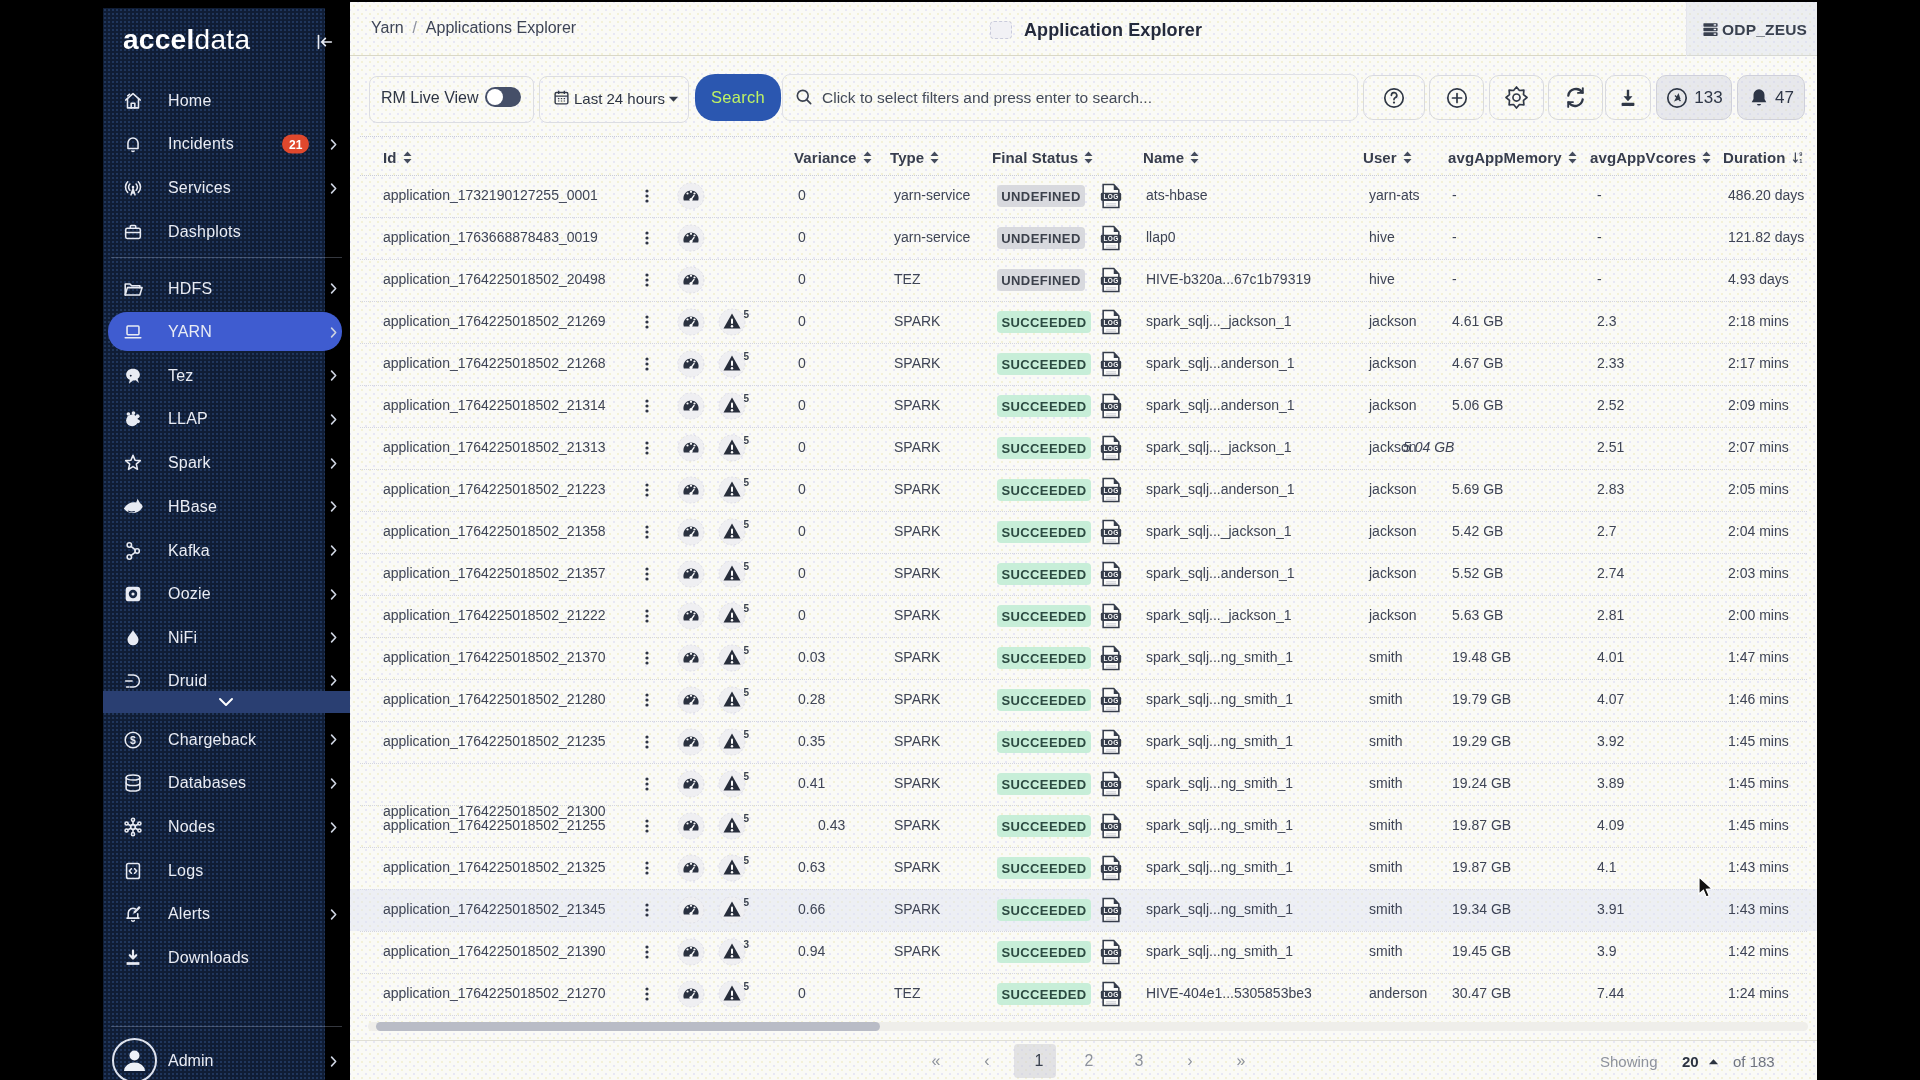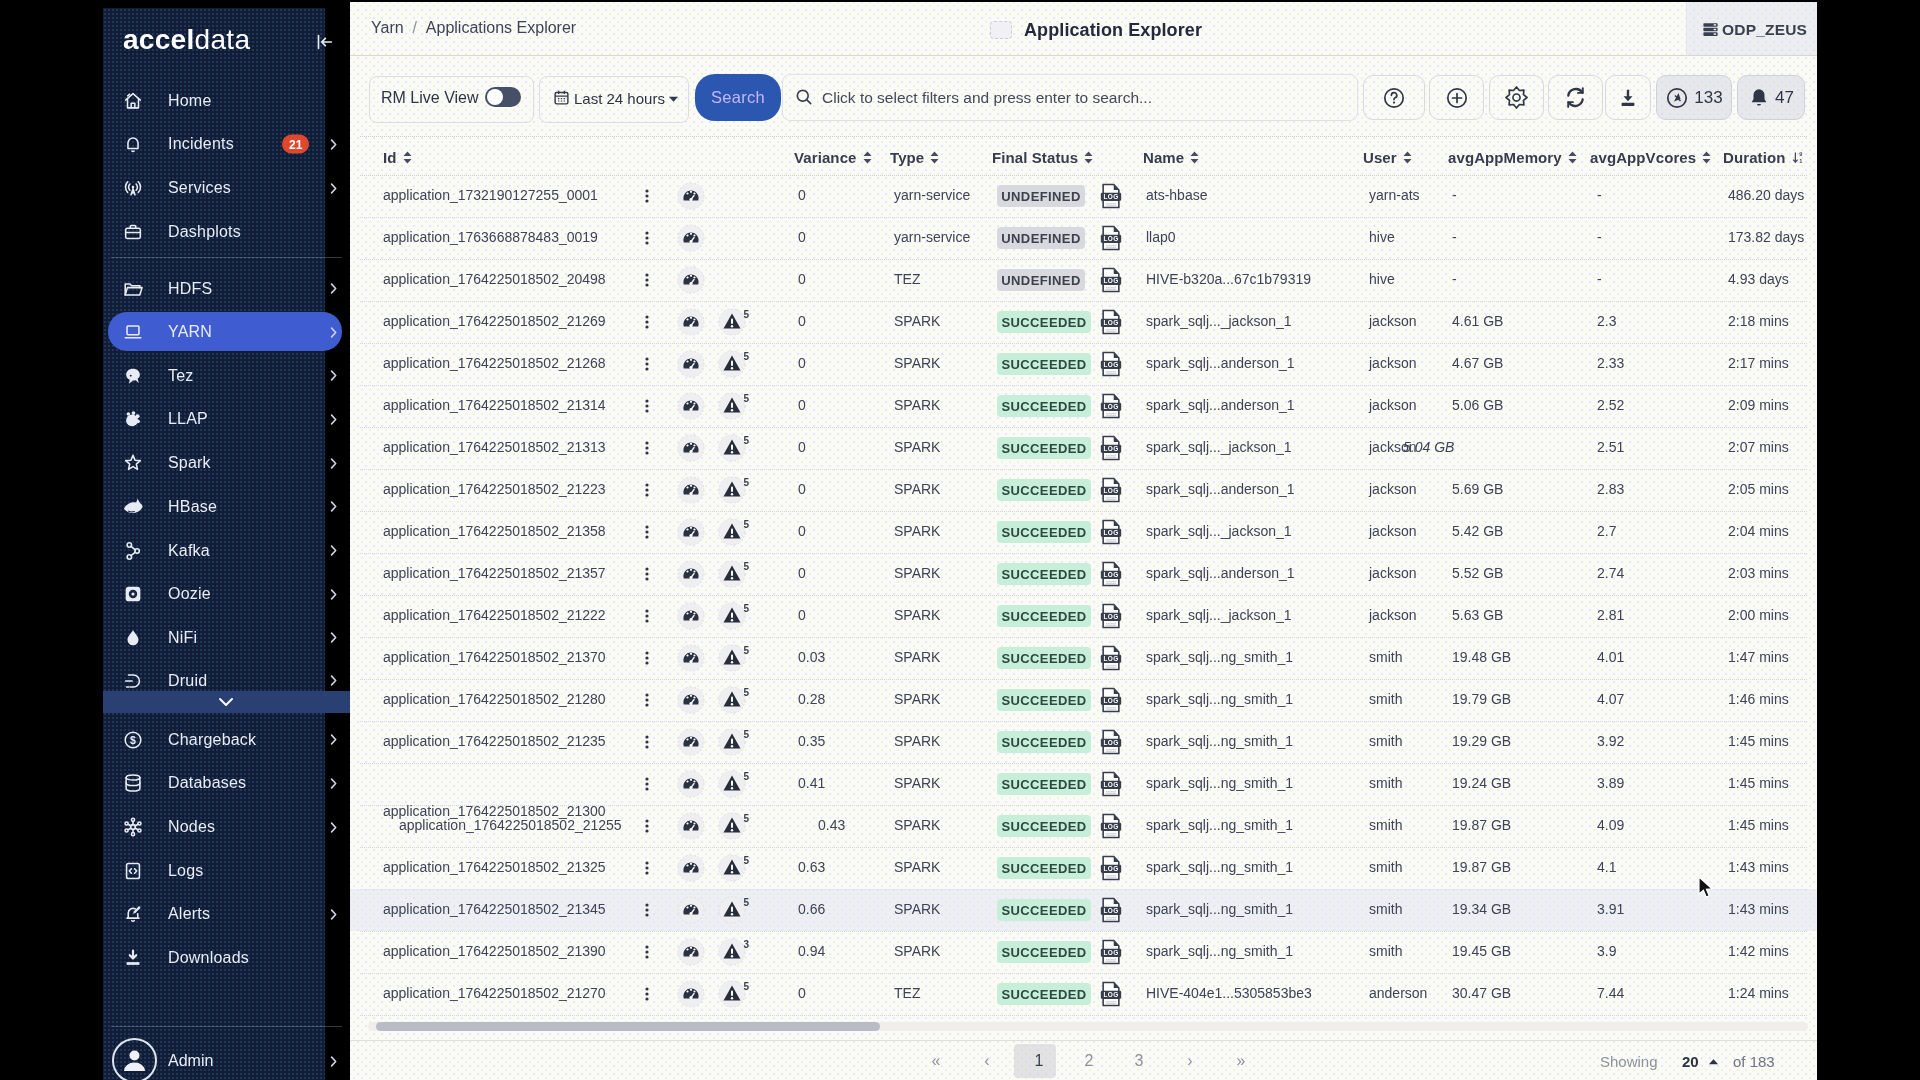--- a/index.html
+++ b/index.html
@@ -271,21 +271,21 @@
 <div class="fbox" style="left:189px;width:150px"></div>
 <svg class="abs" style="left:203px;top:87px" width="17" height="17" viewBox="0 0 24 24" fill="none" stroke="#333a49" stroke-width="2">
         <rect x="3" y="5" width="18" height="16" rx="2"></rect>
         <path d="M3 10 h18 M8 2.5 V7 M16 2.5 V7"></path>
         <path d="M7 13.5 h2 M11 13.5 h2 M15 13.5 h2 M7 17 h2 M11 17 h2 M15 17 h2" stroke-width="1.6"></path>
       </svg>
 <div class="abs" style="left:224px;top:88px;font-size:15px;color:#2e3544">Last 24 hours</div>
 <svg class="abs" style="left:318px;top:93px" width="11" height="8" viewBox="0 0 12 8">
         <path d="M1 1.5 L6 7 L11 1.5 Z" fill="#333a49"></path>
       </svg>
-<div class="abs" style="left:345px;top:72px;width:86px;height:47px;background:#2b57b0;border-radius:20px;display:flex;align-items:center;justify-content:center;font-size:16.5px;color:#c4b5fd;letter-spacing:.3px">Search</div>
+<div class="abs" style="left:345px;top:72px;width:86px;height:47px;background:#2b57b0;border-radius:20px;display:flex;align-items:center;justify-content:center;font-size:16.5px;color:#bef264;letter-spacing:.3px">Search</div>
 <div class="abs" style="left:432px;top:72px;width:576px;height:47px;border:1px solid #e0e1e6;border-radius:8px"></div>
 <svg class="abs" style="left:444px;top:85px" width="20" height="20" viewBox="0 0 24 24" fill="none" stroke="#3b4250" stroke-width="2" stroke-linecap="round">
         <circle cx="10.5" cy="10.5" r="6.5"></circle>
         <path d="M15.5 15.5 L20 20"></path>
       </svg>
 <div class="abs" style="left:472px;top:87px;font-size:15.5px;color:#434a58">Click to select filters and press enter to search...</div>
 <div class="ibtn" style="left:1013px;width:62px;">
         <svg width="24" height="24" viewBox="0 0 24 24" fill="none" stroke="#2f3746" stroke-width="1.7">
           <circle cx="12" cy="12" r="9.2"></circle>
           <path d="M9.4 9.3 a2.7 2.7 0 1 1 3.7 2.5 c-.8.35-1.1.9-1.1 1.8" stroke-linecap="round"></path>
@@ -426,21 +426,21 @@
           <path d="M4.5 2.5 H16 L21.5 8.5 V27.5 H4.5 Z" fill="#fcfcfa" stroke="#363d4b" stroke-width="1.7"></path>
           <path d="M16 2.5 V8.5 H21.5 Z" fill="#363d4b"></path>
           <rect x="2" y="11.5" width="22" height="8.8" rx="1.5" fill="#363d4b"></rect>
           <text x="13" y="18.5" font-size="7" font-weight="bold" fill="#fff" text-anchor="middle" font-family="Liberation Sans" letter-spacing=".4">LOG</text>
           <path d="M7.5 23.5 h11 M7.5 25.6 h11" stroke="#c3c6ce" stroke-width="1"></path>
         </svg></div>
 <div class="cell" style="left:796px;top:227px;">llap0</div>
 <div class="cell" style="left:1019px;top:227px;">hive</div>
 <div class="cell" style="left:1102px;top:227px;">-</div>
 <div class="cell" style="left:1247px;top:227px;">-</div>
-<div class="cell" style="left:1378px;top:227px;">173.82 days</div>
+<div class="cell" style="left:1378px;top:227px;">121.82 days</div>
 <div class="abs" style="left:10px;top:299px;width:1447px;border-top:1px dotted #d4d6e0"></div>
 <div class="cell" style="left:33px;top:269px;">application_1764225018502_20498</div>
 <div class="abs" style="left:295px;top:271px"><svg width="4" height="14" viewBox="0 0 4 14">
           <circle cx="2" cy="2" r="1.6" fill="#2e3442"></circle>
           <circle cx="2" cy="7" r="1.6" fill="#2e3442"></circle>
           <circle cx="2" cy="12" r="1.6" fill="#2e3442"></circle>
         </svg></div>
 <div class="abs" style="left:326px;top:263px"><svg width="30" height="30" viewBox="0 0 30 30">
           <circle cx="15" cy="15" r="13" fill="#efeff2" stroke="#dfdfe6" stroke-width="1" stroke-dasharray="2 2"></circle>
           <path d="M7.8 19.5 a7.6 7.6 0 1 1 14.4 0 Z" fill="#2a3140"></path>
@@ -915,21 +915,21 @@
           <rect x="2" y="11.5" width="22" height="8.8" rx="1.5" fill="#363d4b"></rect>
           <text x="13" y="18.5" font-size="7" font-weight="bold" fill="#fff" text-anchor="middle" font-family="Liberation Sans" letter-spacing=".4">LOG</text>
           <path d="M7.5 23.5 h11 M7.5 25.6 h11" stroke="#c3c6ce" stroke-width="1"></path>
         </svg></div>
 <div class="cell" style="left:796px;top:773px;">spark_sqlj...ng_smith_1</div>
 <div class="cell" style="left:1019px;top:773px;">smith</div>
 <div class="cell" style="left:1102px;top:773px;">19.24 GB</div>
 <div class="cell" style="left:1247px;top:773px;">3.89</div>
 <div class="cell" style="left:1378px;top:773px;">1:45 mins</div>
 <div class="abs" style="left:10px;top:845px;width:1447px;border-top:1px dotted #d4d6e0"></div>
-<div class="cell" style="left:33px;top:815px;margin-left:16px;">application_1764225018502_21255</div>
+<div class="cell" style="left:33px;top:815px;">application_1764225018502_21255</div>
 <div class="abs" style="left:295px;top:817px"><svg width="4" height="14" viewBox="0 0 4 14">
           <circle cx="2" cy="2" r="1.6" fill="#2e3442"></circle>
           <circle cx="2" cy="7" r="1.6" fill="#2e3442"></circle>
           <circle cx="2" cy="12" r="1.6" fill="#2e3442"></circle>
         </svg></div>
 <div class="abs" style="left:326px;top:809px"><svg width="30" height="30" viewBox="0 0 30 30">
           <circle cx="15" cy="15" r="13" fill="#efeff2" stroke="#dfdfe6" stroke-width="1" stroke-dasharray="2 2"></circle>
           <path d="M7.8 19.5 a7.6 7.6 0 1 1 14.4 0 Z" fill="#2a3140"></path>
           <circle cx="11.5" cy="12.5" r="1.1" fill="#fff"></circle>
           <circle cx="15" cy="10.8" r="1.1" fill="#fff"></circle>

